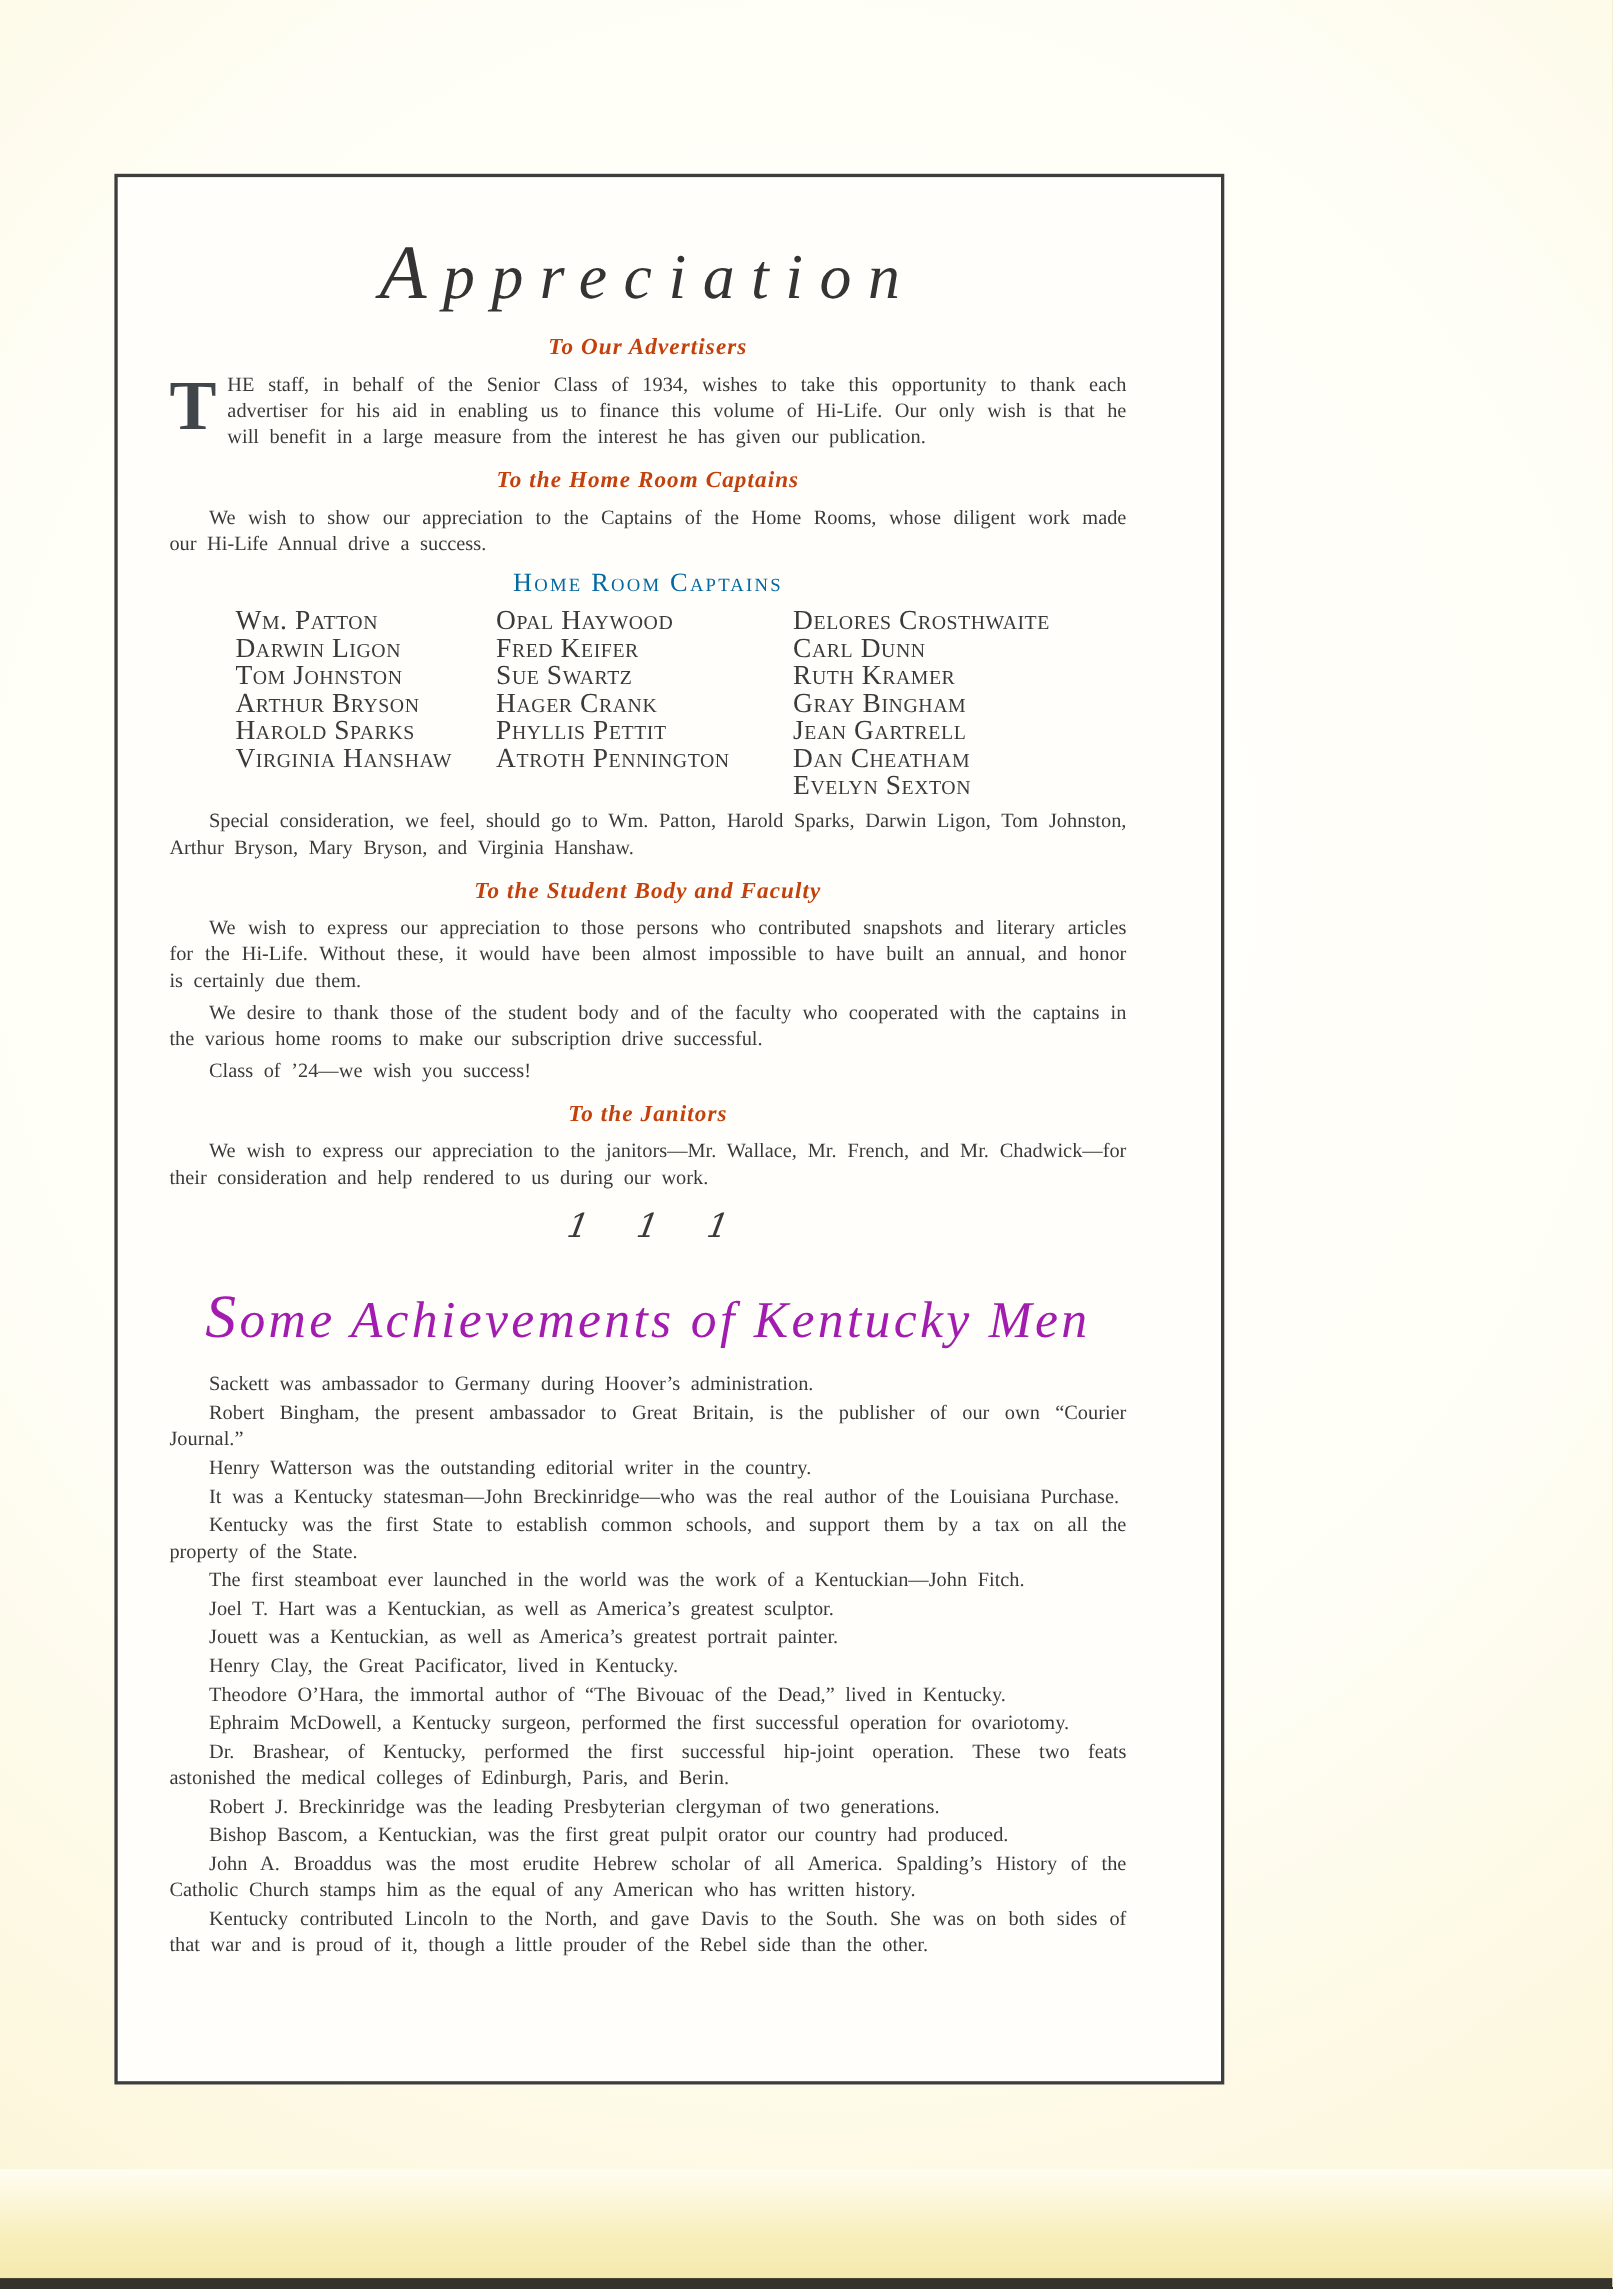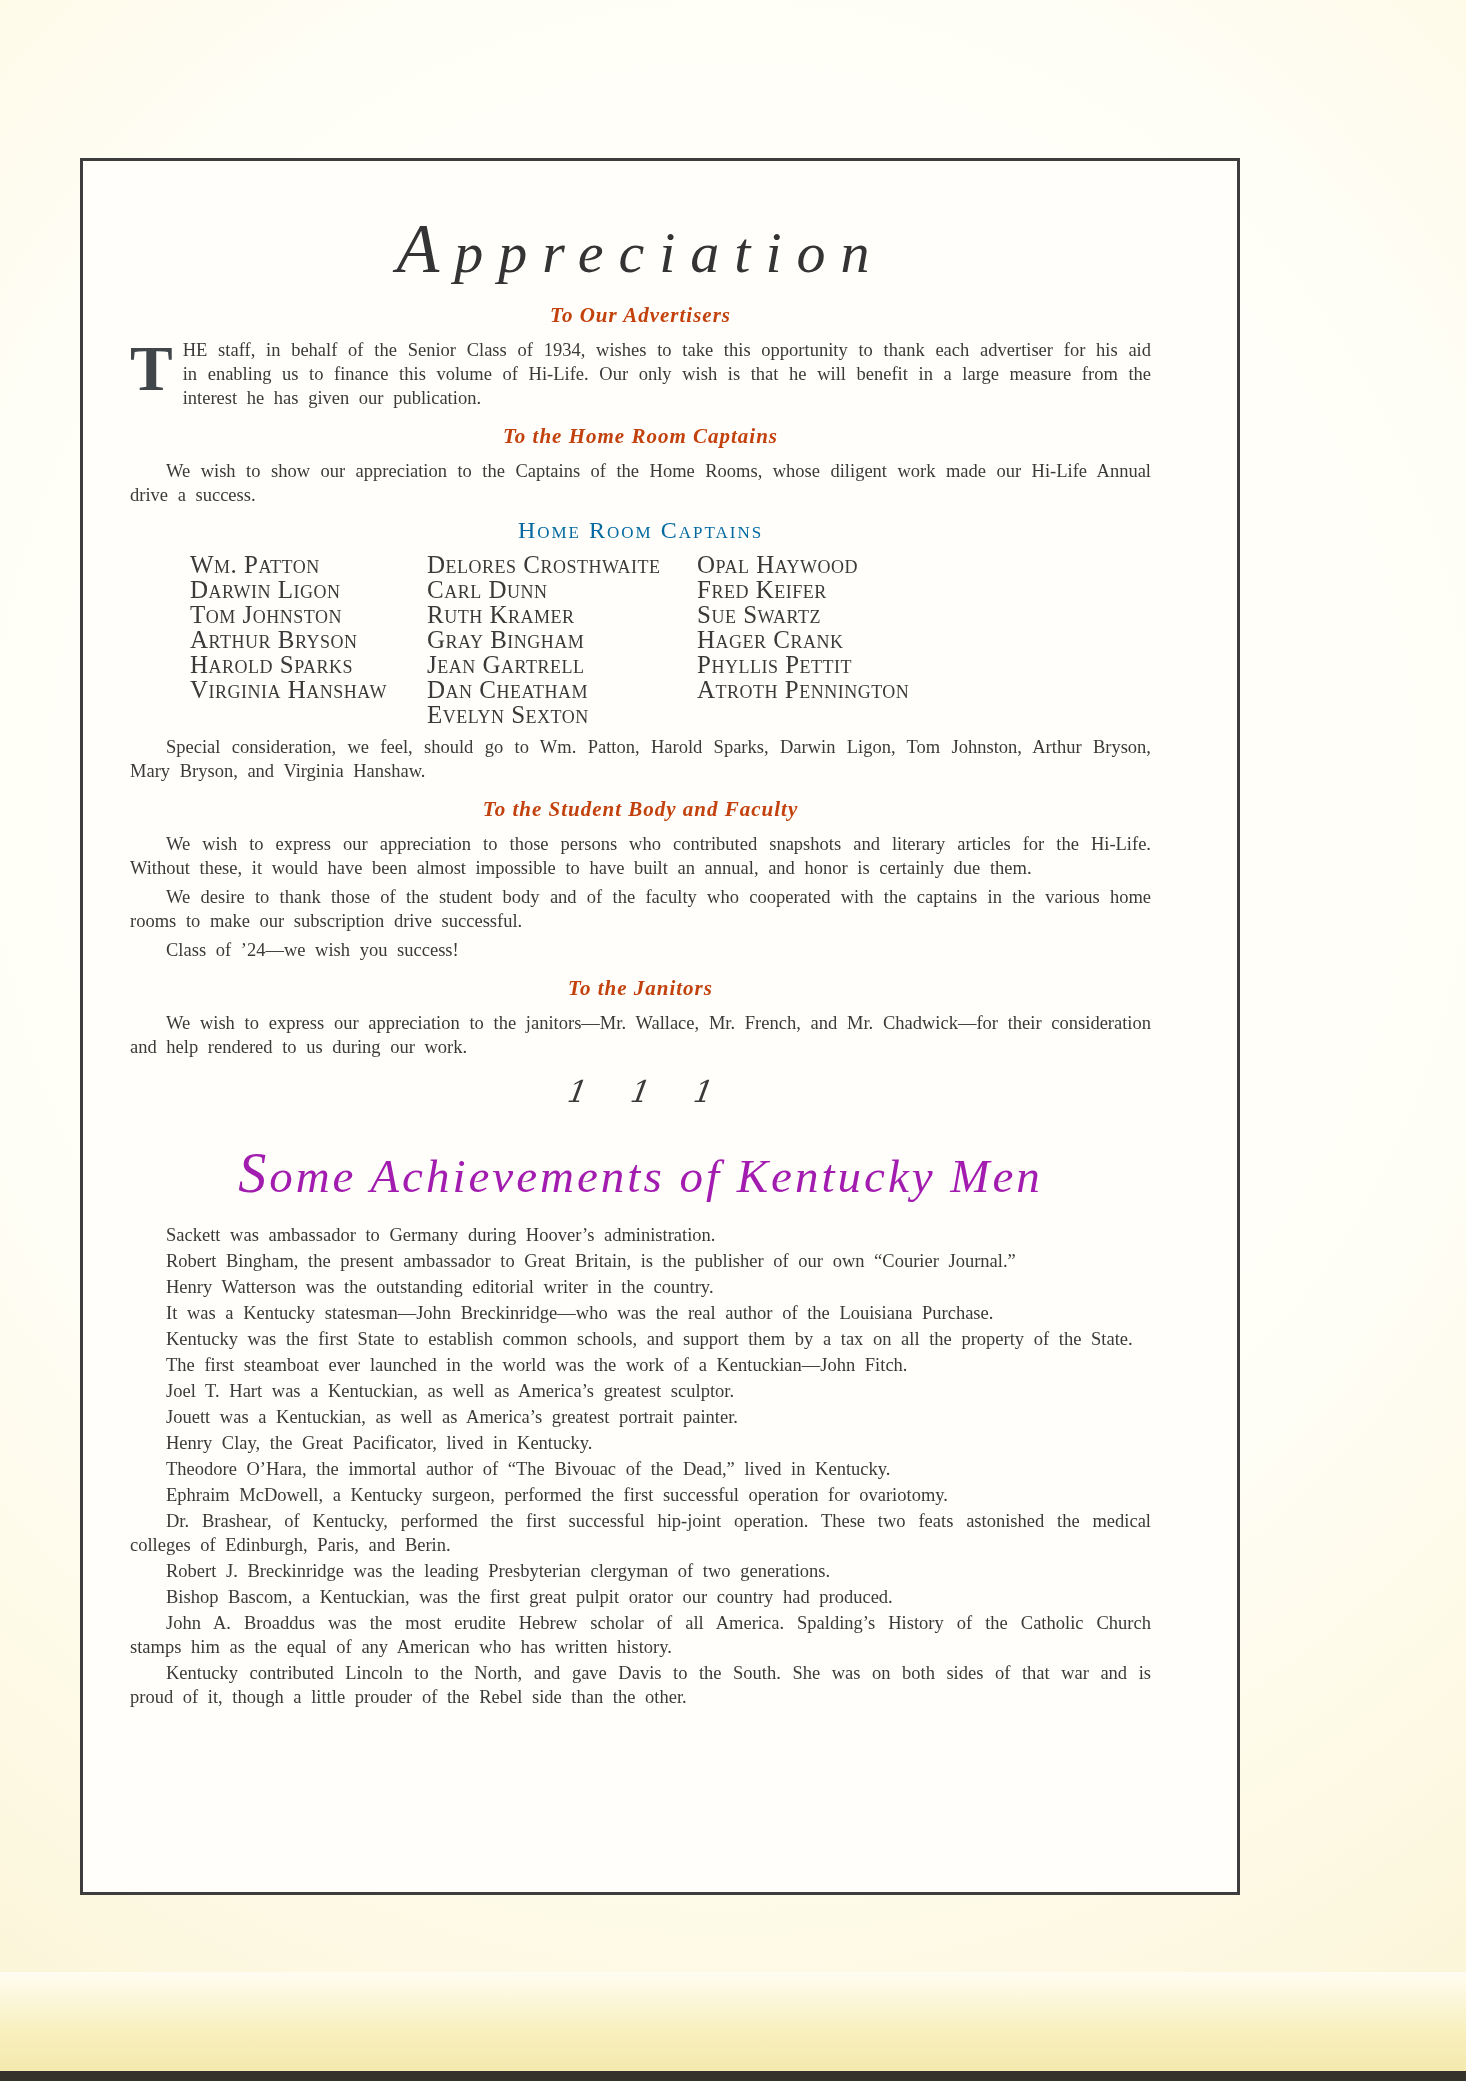--- a/index.html
+++ b/index.html
@@ -8,22 +8,22 @@
     width:1466px; height:2081px;
     margin:0 auto;
     background:
       radial-gradient(ellipse 120% 90% at 50% 38%, #ffffff 0%, #fffef6 45%, #fcf7dd 72%, #f8f0c4 100%);
     overflow:hidden;
     font-family:"Liberation Serif","DejaVu Serif",serif;
     color:#3a3a3a;
   }
   .paper-frame {
     position:absolute;
-    left:80px; top:158px;
-    width:1160px; min-height:1737px;
+    left:104px; top:158px;
+    width:1009px; min-height:1737px;
     box-sizing:border-box;
     border:3px solid #3d3d3d;
     background:#fffefa;
     padding:34px 86px 26px 47px;
   }
   .main-title {
     text-align:center;
     font-style:italic; font-weight:400;
     font-size:58px; letter-spacing:15px;
     margin:14px 0 4px;
@@ -127,36 +127,36 @@
 
         <div class="cap-name">Wm. Patton</div>
             <div class="cap-name">Darwin Ligon</div>
             <div class="cap-name">Tom Johnston</div>
             <div class="cap-name">Arthur Bryson</div>
             <div class="cap-name">Harold Sparks</div>
             <div class="cap-name">Virginia Hanshaw</div>
           </div>
         <div class="cap-col">
 
+        <div class="cap-name">Opal Haywood</div>
+            <div class="cap-name">Fred Keifer</div>
+            <div class="cap-name">Sue Swartz</div>
+            <div class="cap-name">Hager Crank</div>
+            <div class="cap-name">Phyllis Pettit</div>
+            <div class="cap-name">Atroth Pennington</div>
+          </div>
+        <div class="cap-col">
+
         <div class="cap-name">Delores Crosthwaite</div>
             <div class="cap-name">Carl Dunn</div>
             <div class="cap-name">Ruth Kramer</div>
             <div class="cap-name">Gray Bingham</div>
             <div class="cap-name">Jean Gartrell</div>
             <div class="cap-name">Dan Cheatham</div>
             <div class="cap-name">Evelyn Sexton</div>
-          </div>
-        <div class="cap-col">
-
-        <div class="cap-name">Opal Haywood</div>
-            <div class="cap-name">Fred Keifer</div>
-            <div class="cap-name">Sue Swartz</div>
-            <div class="cap-name">Hager Crank</div>
-            <div class="cap-name">Phyllis Pettit</div>
-            <div class="cap-name">Atroth Pennington</div>
           </div>
       </div>
       <p class="para indent">Special consideration, we feel, should go to Wm. Patton, Harold Sparks, Darwin Ligon, Tom Johnston, Arthur Bryson, Mary Bryson, and Virginia Hanshaw.</p>
     </section>
 
     <section>
       <h2 class="sub-heading">To the Student Body and Faculty</h2>
       <div>
 
       <p class="para indent">We wish to express our appreciation to those persons who contributed snapshots and literary articles for the Hi-Life.  Without these, it would have been almost impossible to have built an annual, and honor is certainly due them.</p>

